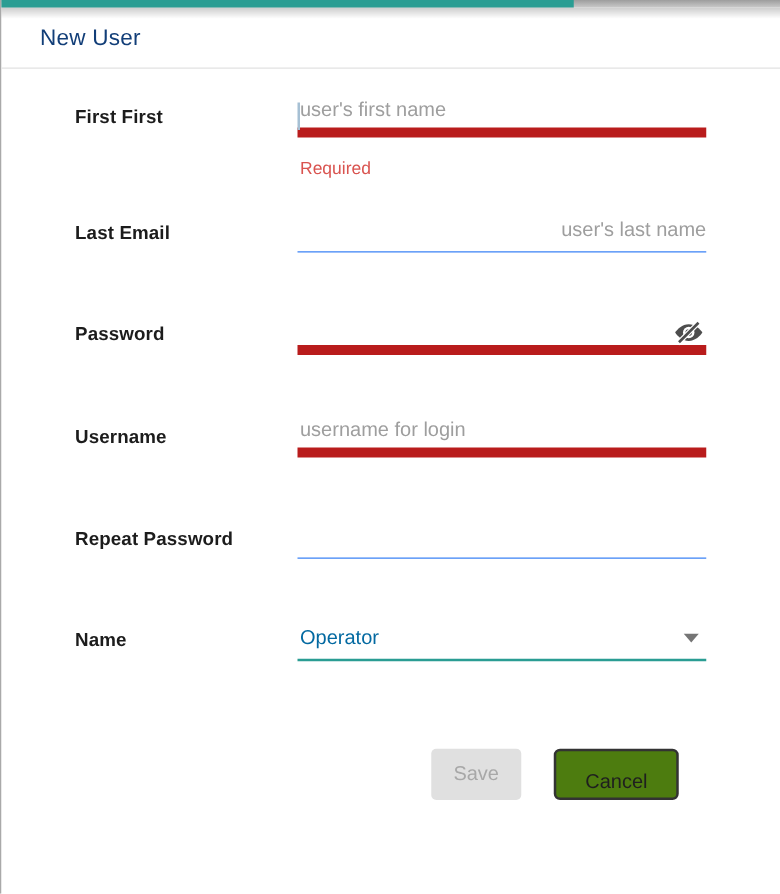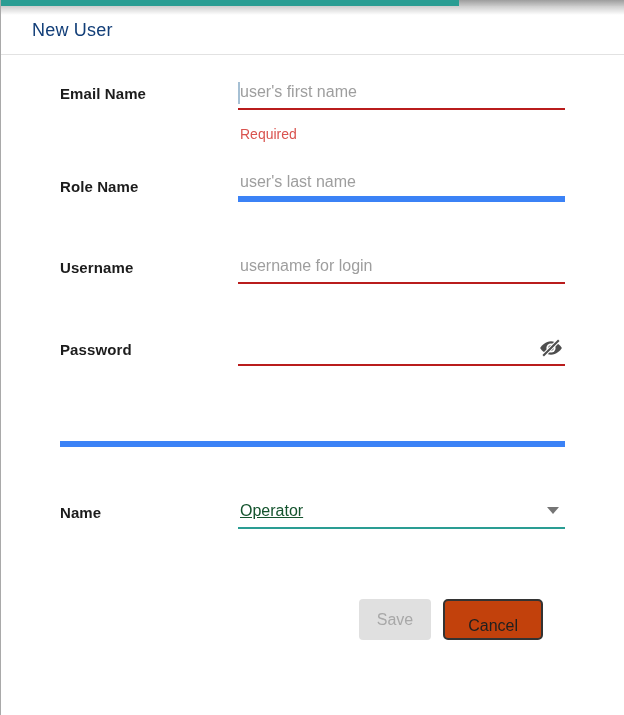--- a/index.html
+++ b/index.html
@@ -77,22 +77,22 @@
     border: none;
     outline: none;
     background: transparent;
     font-family: "Liberation Sans", sans-serif;
     font-size: 16px;
     color: #333333;
     padding: 4px 0 6px 2px;
     height: 32px;
   }
   .text-input::placeholder { color: #9e9e9e; opacity: 1; }
-  .u-thin  { border-bottom: 6px solid #3b82f6; }
-  .u-thick { border-bottom: 2px solid #b91c1c; height: 33px; }
+  .u-thin  { border-bottom: 1px solid #3b82f6; text-align: right; }
+  .u-thick { border-bottom: 8px solid #b91c1c; height: 33px; }
   .caret {
     position: absolute;
     left: 0; top: 5px;
     width: 2px; height: 22px;
     background: #a6c0d4;
   }
   .hint {
     font-size: 14px;
     color: #d9534f;
     margin-top: 16px;
@@ -109,54 +109,53 @@
     display: flex;
     align-items: center;
     justify-content: space-between;
     border-bottom: 2px solid #2a9d93;
     height: 33px;
     padding: 4px 0 6px 2px;
     cursor: pointer;
   }
   .select-value {
     font-size: 16px;
-    color: #14532d;
-    text-decoration: underline;
+    color: #0369a1;
   }
   .caret-down {
     width: 0; height: 0;
     border-left: 6px solid transparent;
     border-right: 6px solid transparent;
     border-top: 7px solid #757575;
     margin-right: 6px;
   }
   .footer {
     display: flex;
     justify-content: flex-end;
     align-items: center;
-    gap: 12px;
+    gap: 26px;
     margin-top: 70px;
     padding-right: 22px;
   }
   button {
     font-family: "Liberation Sans", sans-serif;
     font-size: 16px;
     height: 41px;
     cursor: pointer;
   }
   .save-btn {
     background: #e0e0e0;
     color: #a8a8a8;
     border: none;
     border-radius: 4px;
     padding: 0 18px;
     cursor: default;
   }
   .cancel-btn {
-    background: #c2410c;
+    background: #4d7c0f;
     color: #1f1f1f;
     border: 2px solid #333333;
     border-radius: 5px;
     padding: 16px 23px;
   }
 </style>
 </head>
 <body>
 
 <div class="dialog">
@@ -167,68 +166,69 @@
   <div class="top-shadow"></div>
 
   <div class="dialog-header">
     <div class="dialog-title">New User</div>
   </div>
   <div class="divider"></div>
 
   <div class="dialog-content">
 
     <div class="row has-hint">
-      <label class="lbl">Email Name</label>
+      <label class="lbl">First First</label>
       <div class="field">
         <div class="input-wrap">
           <span class="caret"></span>
           <input type="text" class="text-input u-thick" placeholder="user's first name" style="">
         </div>
         <div class="hint">Required</div>
       </div>
     </div>
 
     <div class="row">
-      <label class="lbl">Role Name</label>
+      <label class="lbl">Last Email</label>
       <div class="field">
         <div class="input-wrap">
           <input type="text" class="text-input u-thin" placeholder="user's last name" style="">
         </div>
       </div>
     </div>
 
-
-    <div class="row">
-      <label class="lbl">Username</label>
-      <div class="field">
-        <div class="input-wrap">
-          <input type="text" class="text-input u-thick" placeholder="username for login" style="">
-        </div>
-      </div>
-    </div>
 
     <div class="row">
       <label class="lbl">Password</label>
       <div class="field">
         <div class="input-wrap">
           <input type="password" class="text-input u-thick" style="">
           <span class="eye-btn">
             <svg viewBox="0 0 24 24" width="24" height="24" aria-hidden="true">
               <path d="M12 5.3c-5.2 0-9.3 4.1-10.9 6.7 1.6 2.6 5.7 6.7 10.9 6.7s9.3-4.1 10.9-6.7C21.3 9.4 17.2 5.3 12 5.3z" fill="#4d4d4d"></path>
               <circle cx="12" cy="12" r="4.6" fill="#ffffff"></circle>
               <circle cx="12" cy="12" r="2.7" fill="#4d4d4d"></circle>
               <line x1="3.2" y1="20.8" x2="20.8" y2="3.2" stroke="#ffffff" stroke-width="4.2"></line>
               <line x1="4.2" y1="19.8" x2="19.8" y2="4.2" stroke="#4d4d4d" stroke-width="2.1"></line>
             </svg>
           </span>
         </div>
       </div>
     </div>
 
     <div class="row">
+      <label class="lbl">Username</label>
+      <div class="field">
+        <div class="input-wrap">
+          <input type="text" class="text-input u-thick" placeholder="username for login" style="">
+        </div>
+      </div>
+    </div>
+
+    <div class="row">
+      <label class="lbl">Repeat Password</label>
       <div class="field">
         <div class="input-wrap">
           <input type="password" class="text-input u-thin" style="">
         </div>
       </div>
     </div>
 
     <div class="row">
       <label class="lbl">Name</label>
       <div class="field">

